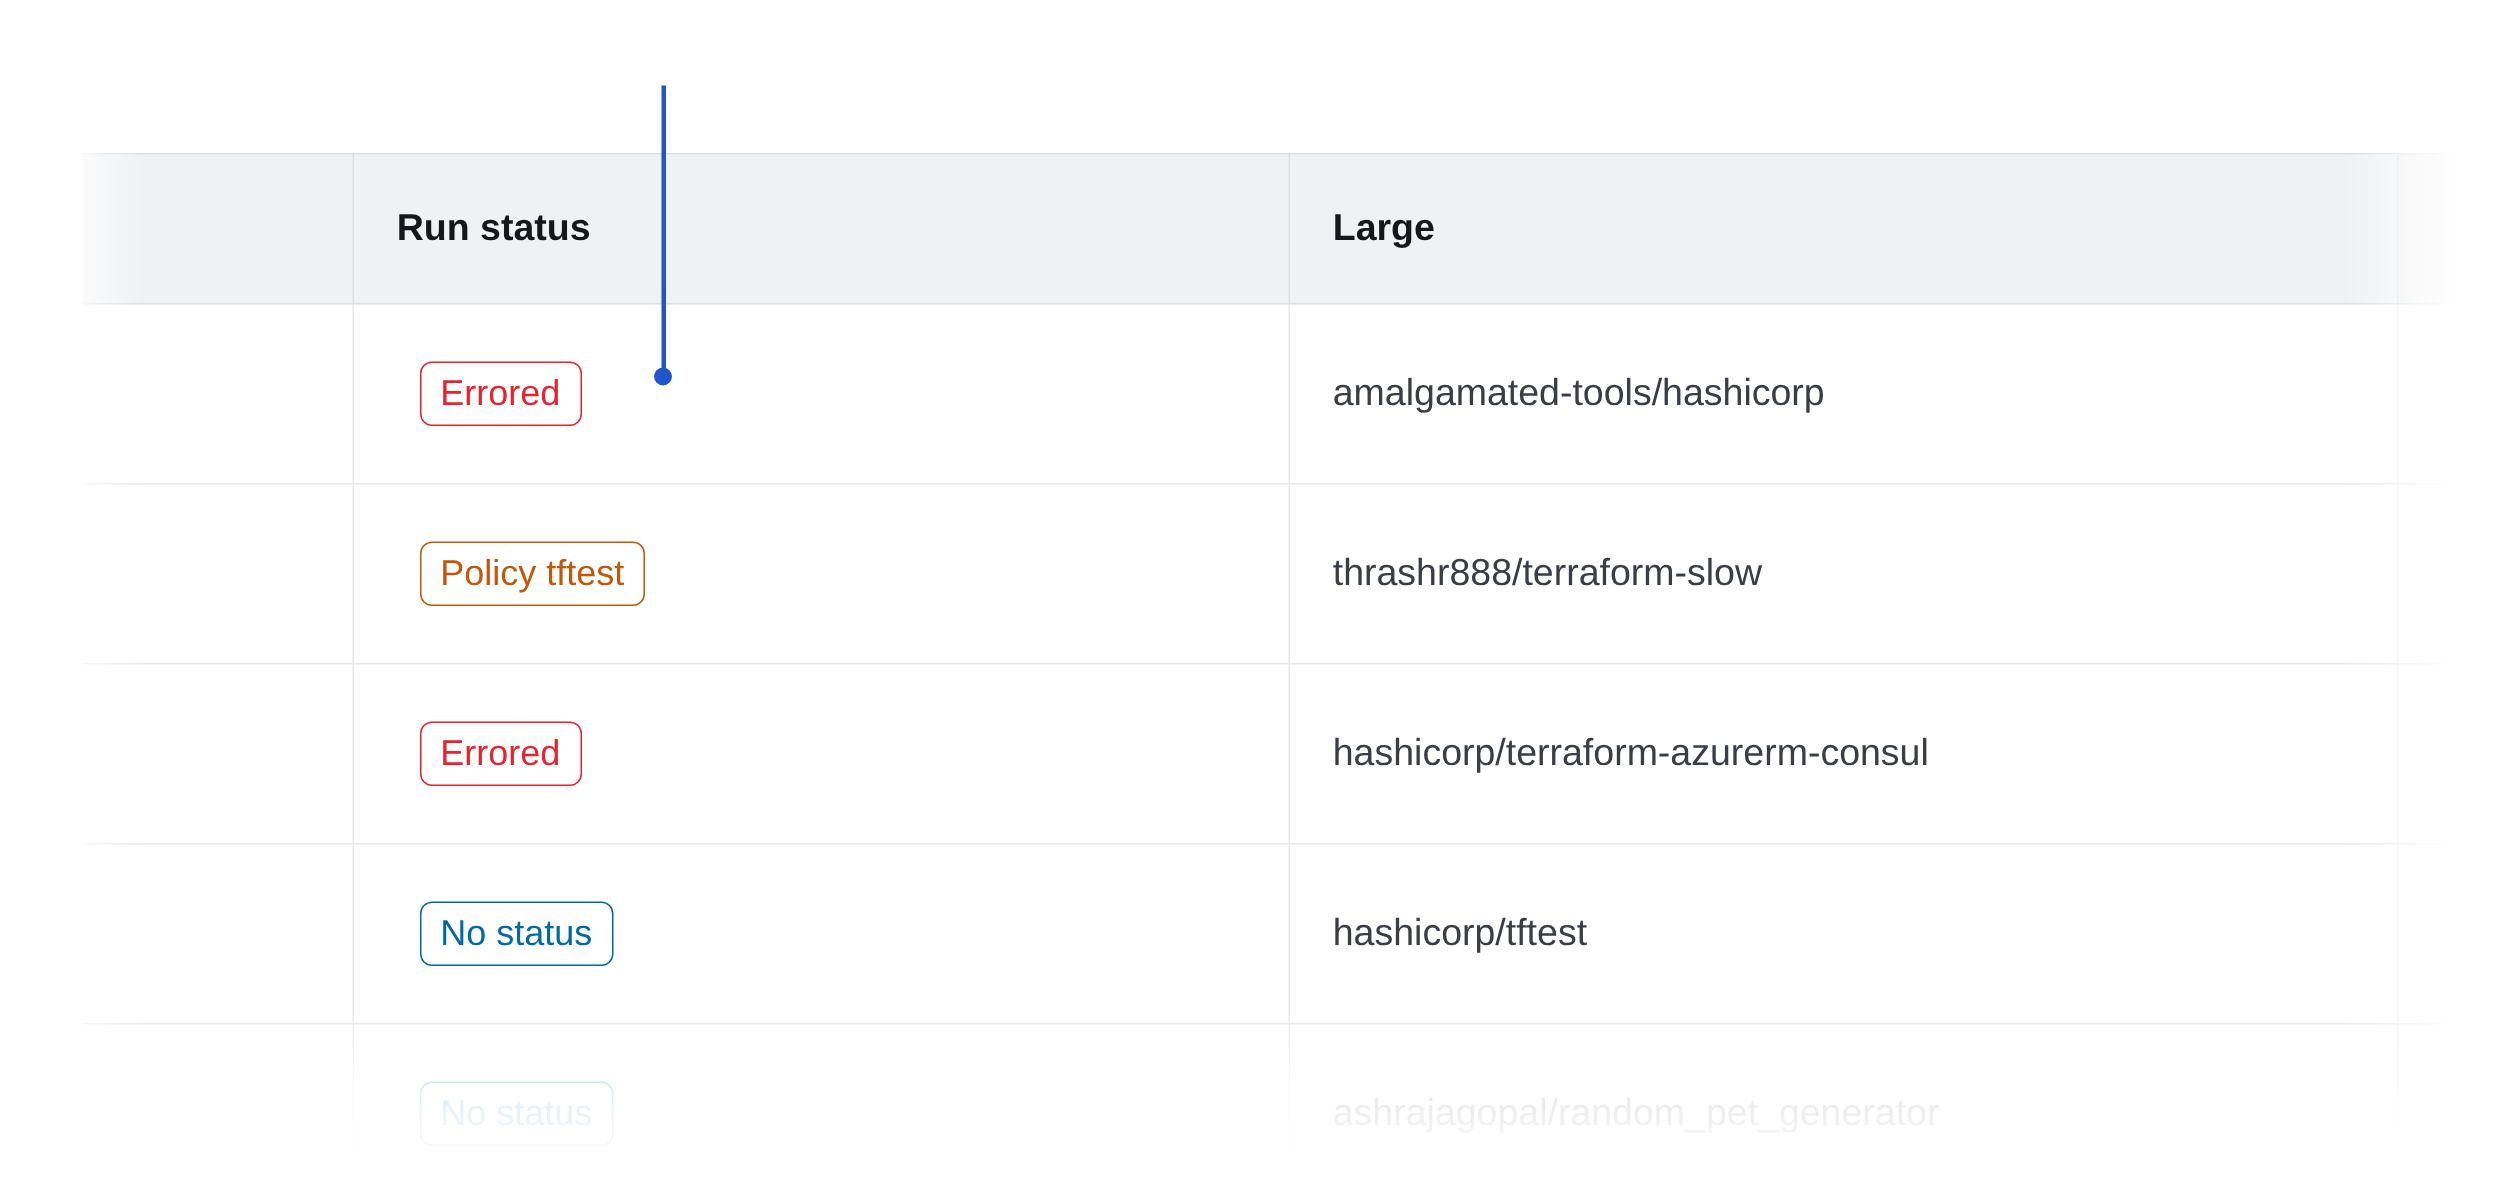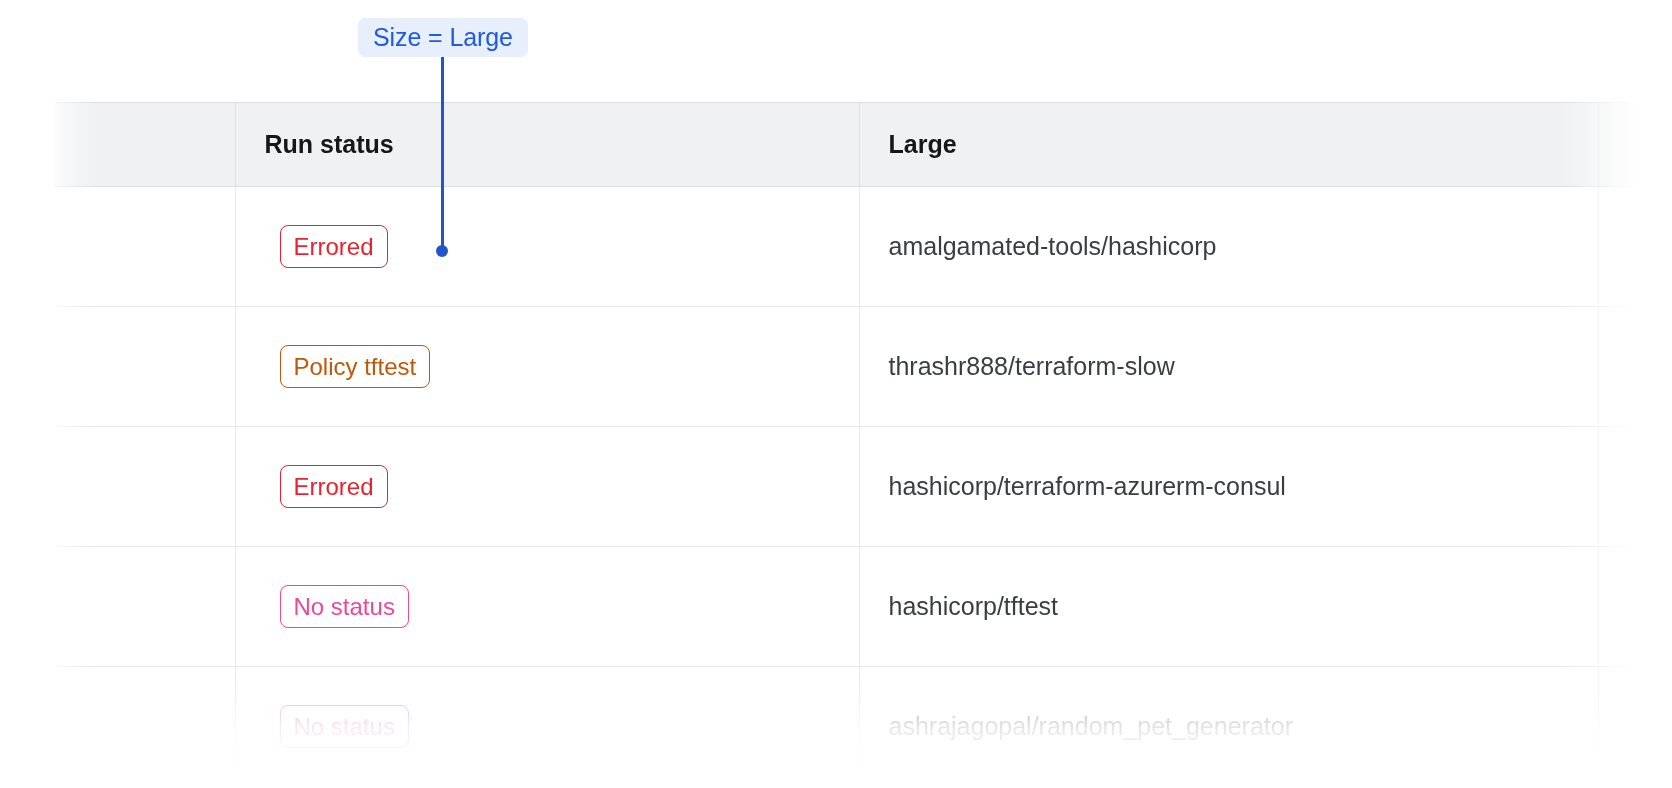--- a/index.html
+++ b/index.html
@@ -71,21 +71,21 @@
     font-size: 25px;
     color: #3b3d45;
   }
   table.data-table col.c-spacer { width: 180px; }
   table.data-table col.c-status { width: 624px; }
   table.data-table col.c-repo   { width: 739px; }
   table.data-table col.c-extra  { width: 197px; }
 
   thead th {
     background: #f0f1f3;
-    height: 84px;
+    height: 100px;
     padding: 0 0 0 29px;
     text-align: left;
     font-size: 25px;
     font-weight: bold;
     color: #16171a;
     border-top: 1px solid #dcdee2;
     border-bottom: 1px solid #dcdee2;
     border-right: 1px solid #dcdee2;
     vertical-align: middle;
   }
@@ -115,21 +115,21 @@
     border-radius: 8px;
     border: 1.6px solid currentColor;
     background: #ffffff;
     font-size: 24px;
     line-height: 1;
     white-space: nowrap;
     margin-left: 32px;
   }
   .status-errored        { color: #e8222e; }
   .status-policy-checked { color: #c1570a; }
-  .status-no-status      { color: #ec4899; }
+  .status-no-status      { color: #0369a1; }
 
   
   .fade {
     position: absolute;
     z-index: 30;
     pointer-events: none;
   }
   #fade-left {
     left: 0; top: 0;
     width: 96px; height: 788px;
@@ -207,18 +207,17 @@
         </tbody>
     </table>
   </div>
 
   <div class="fade" id="fade-top"></div>
   <div class="fade" id="fade-left"></div>
   <div class="fade" id="fade-right"></div>
   <div class="fade" id="fade-bottom"></div>
 
   <div id="annotation-layer">
-    <div id="annotation-badge">Size = Large</div>
     <div id="annotation-line"></div>
     <div id="annotation-dot"></div>
   </div>
 
 </div>
 
 </body></html>

